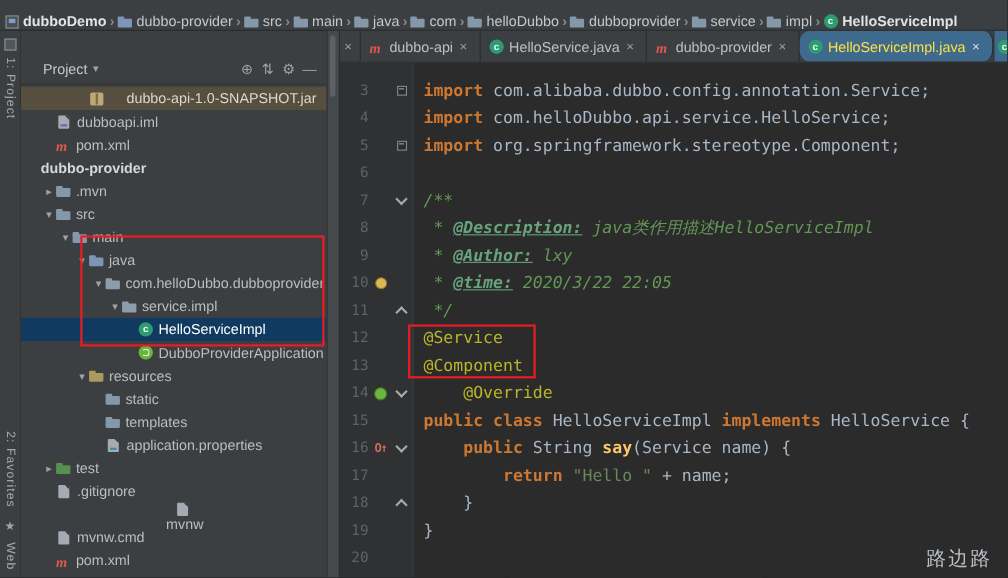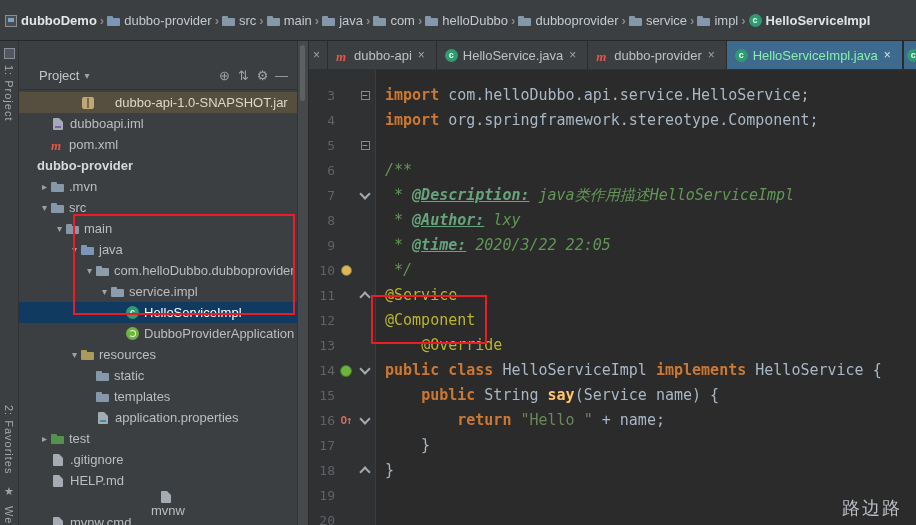--- a/index.html
+++ b/index.html
@@ -1,21 +1,21 @@
 <!DOCTYPE html>
 <html style="--selection-blue: #103a5f; --jar-row-highlight: #564e3e; --active-tab-blue: #3d6a8d; --annotation-red: #ec1c24; --keyword-orange: #cc7832; --string-green: #6a8759; --comment-green: #629755; --annotation-yellow: #bbb529;"><head>
 <meta charset="utf-8">
 <style>
   html,body{margin:0;padding:0;background:#1e1e1e;}
   .app{position:relative;width:916px;height:525px;overflow:hidden;background:#3c3f41;
        font-family:"Liberation Sans",sans-serif;-webkit-font-smoothing:antialiased;}
 
   
-  .bc-bar{height:27px;display:flex;align-items:flex-start;padding:0 4px;background:#3c3f41;
-          border-bottom:1px solid #282828;white-space:nowrap;overflow:hidden;margin-top:13px;}
+  .bc-bar{height:27px;display:flex;align-items:flex-end;padding:0 4px;background:#3c3f41;
+          border-bottom:1px solid #282828;white-space:nowrap;overflow:hidden;}
   .bc-item{display:inline-flex;align-items:center;margin:0 1px;color:#c3c9ce;font-size:13px;cursor:default;}
   .bc-first .bc-label{font-weight:bold;color:#e2e6e9;}
   .bc-last  .bc-label{font-weight:bold;color:#dfe3e6;}
   .bc-sep{color:#87898b;font-size:13px;font-weight:bold;margin:0 2px;}
 
   
   .icn{display:inline-block;position:relative;flex:none;margin-right:4px;}
   .fld{width:13px;height:12px;}
   .fld::before{content:'';position:absolute;top:1px;left:0;width:6px;height:3px;background:var(--fc,#8598aa);border-radius:1px 1px 0 0;}
   .fld::after{content:'';position:absolute;top:3px;left:0;width:13px;height:8px;background:var(--fc,#8598aa);border-radius:1px;}
@@ -72,21 +72,21 @@
 
   
   .editor-col{flex:1;display:flex;flex-direction:column;min-width:0;}
   .tab-bar{height:28px;flex:none;background:#3c3f41;border-bottom:1px solid #323232;display:flex;align-items:stretch;overflow:hidden;}
   .tab{display:inline-flex;align-items:center;padding:0 8px;border-right:1px solid #2b2b2b;
        color:#bcc0c3;font-size:13px;cursor:default;white-space:nowrap;}
   .tab .icn{margin-right:5px;}
   .tab-label{margin-right:6px;}
   .tab-close{width:10px;color:#9fa3a6;font-size:12px;line-height:1;}
   .tab-close::before{content:'×';}
-  .tab.active{background:var(--active-tab-blue,#3d6a8d);color:#86efac;}
+  .tab.active{background:var(--active-tab-blue,#3d6a8d);color:#fde047;border-radius:10px;}
   .tab.active .tab-close{color:#d9e4ee;}
   .tab-partial-left{padding:0 4px;}
   .tab-partial-right{margin-left:auto;width:13px;padding:0 0 0 3px;border-right:none;border-left:1px solid #2b2b2b;
        background:var(--active-tab-blue,#3d6a8d);overflow:hidden;}
 
   
   .editor-wrap{flex:1;position:relative;display:flex;background:#2b2b2b;overflow:hidden;}
   .gutter{flex:none;width:66px;padding-top:13px;background:#2f3133;border-right:1px solid #3a3d3f;}
   .g-line{display:flex;height:25px;align-items:center;}
   .g-num{width:26px;text-align:right;color:#606366;font:13px/25px "DejaVu Sans Mono",monospace;}
@@ -286,25 +286,20 @@
           </div>
           <div class="tree-row" style="padding-left: 19px;">
             <span class="tree-arrow">▸</span>
             <span class="icn ic-folder-test fld"></span>
             <span class="tree-label">test</span>
           </div>
           <div class="tree-row" style="padding-left: 19px;">
             <span class="tree-arrow"></span>
             <span class="icn ic-file"></span>
             <span class="tree-label">.gitignore</span>
-          </div>
-          <div class="tree-row" style="padding-left: 19px;">
-            <span class="tree-arrow"></span>
-            <span class="icn ic-file"></span>
-            <span class="tree-label">HELP.md</span>
           </div>
           <div class="tree-row" style="padding-left: 19px; flex-direction: column;">
             <span class="tree-arrow"></span>
             <span class="icn ic-file"></span>
             <span class="tree-label">mvnw</span>
           </div>
           <div class="tree-row" style="padding-left: 19px;">
             <span class="tree-arrow"></span>
             <span class="icn ic-file"></span>
             <span class="tree-label">mvnw.cmd</span>
@@ -439,20 +434,21 @@
               <span class="g-icon"></span>
               <span class="g-fold"></span>
             </div>
             <div class="g-line">
               <span class="g-num">20</span>
               <span class="g-icon"></span>
               <span class="g-fold"></span>
             </div>
           </div>
         <div class="code">
+            <div class="code-line"><span class="tk-kw">import </span><span class="tk-pl">com.alibaba.dubbo.config.annotation.Service;</span></div>
             <div class="code-line"><span class="tk-kw">import </span><span class="tk-pl">com.helloDubbo.api.service.HelloService;</span></div>
             <div class="code-line"><span class="tk-kw">import </span><span class="tk-pl">org.springframework.stereotype.Component;</span></div>
             <div class="code-line"></div>
             <div class="code-line"><span class="tk-cmt">/**</span></div>
             <div class="code-line"><span class="tk-cmt"> * </span><span class="tk-tag">@Description:</span><span class="tk-cmt"> java类作用描述HelloServiceImpl</span></div>
             <div class="code-line"><span class="tk-cmt"> * </span><span class="tk-tag">@Author:</span><span class="tk-cmt"> lxy</span></div>
             <div class="code-line"><span class="tk-cmt"> * </span><span class="tk-tag">@time:</span><span class="tk-cmt"> 2020/3/22 22:05</span></div>
             <div class="code-line"><span class="tk-cmt"> */</span></div>
             <div class="code-line"><span class="tk-ann">@Service</span></div>
             <div class="code-line"><span class="tk-ann">@Component</span></div>

